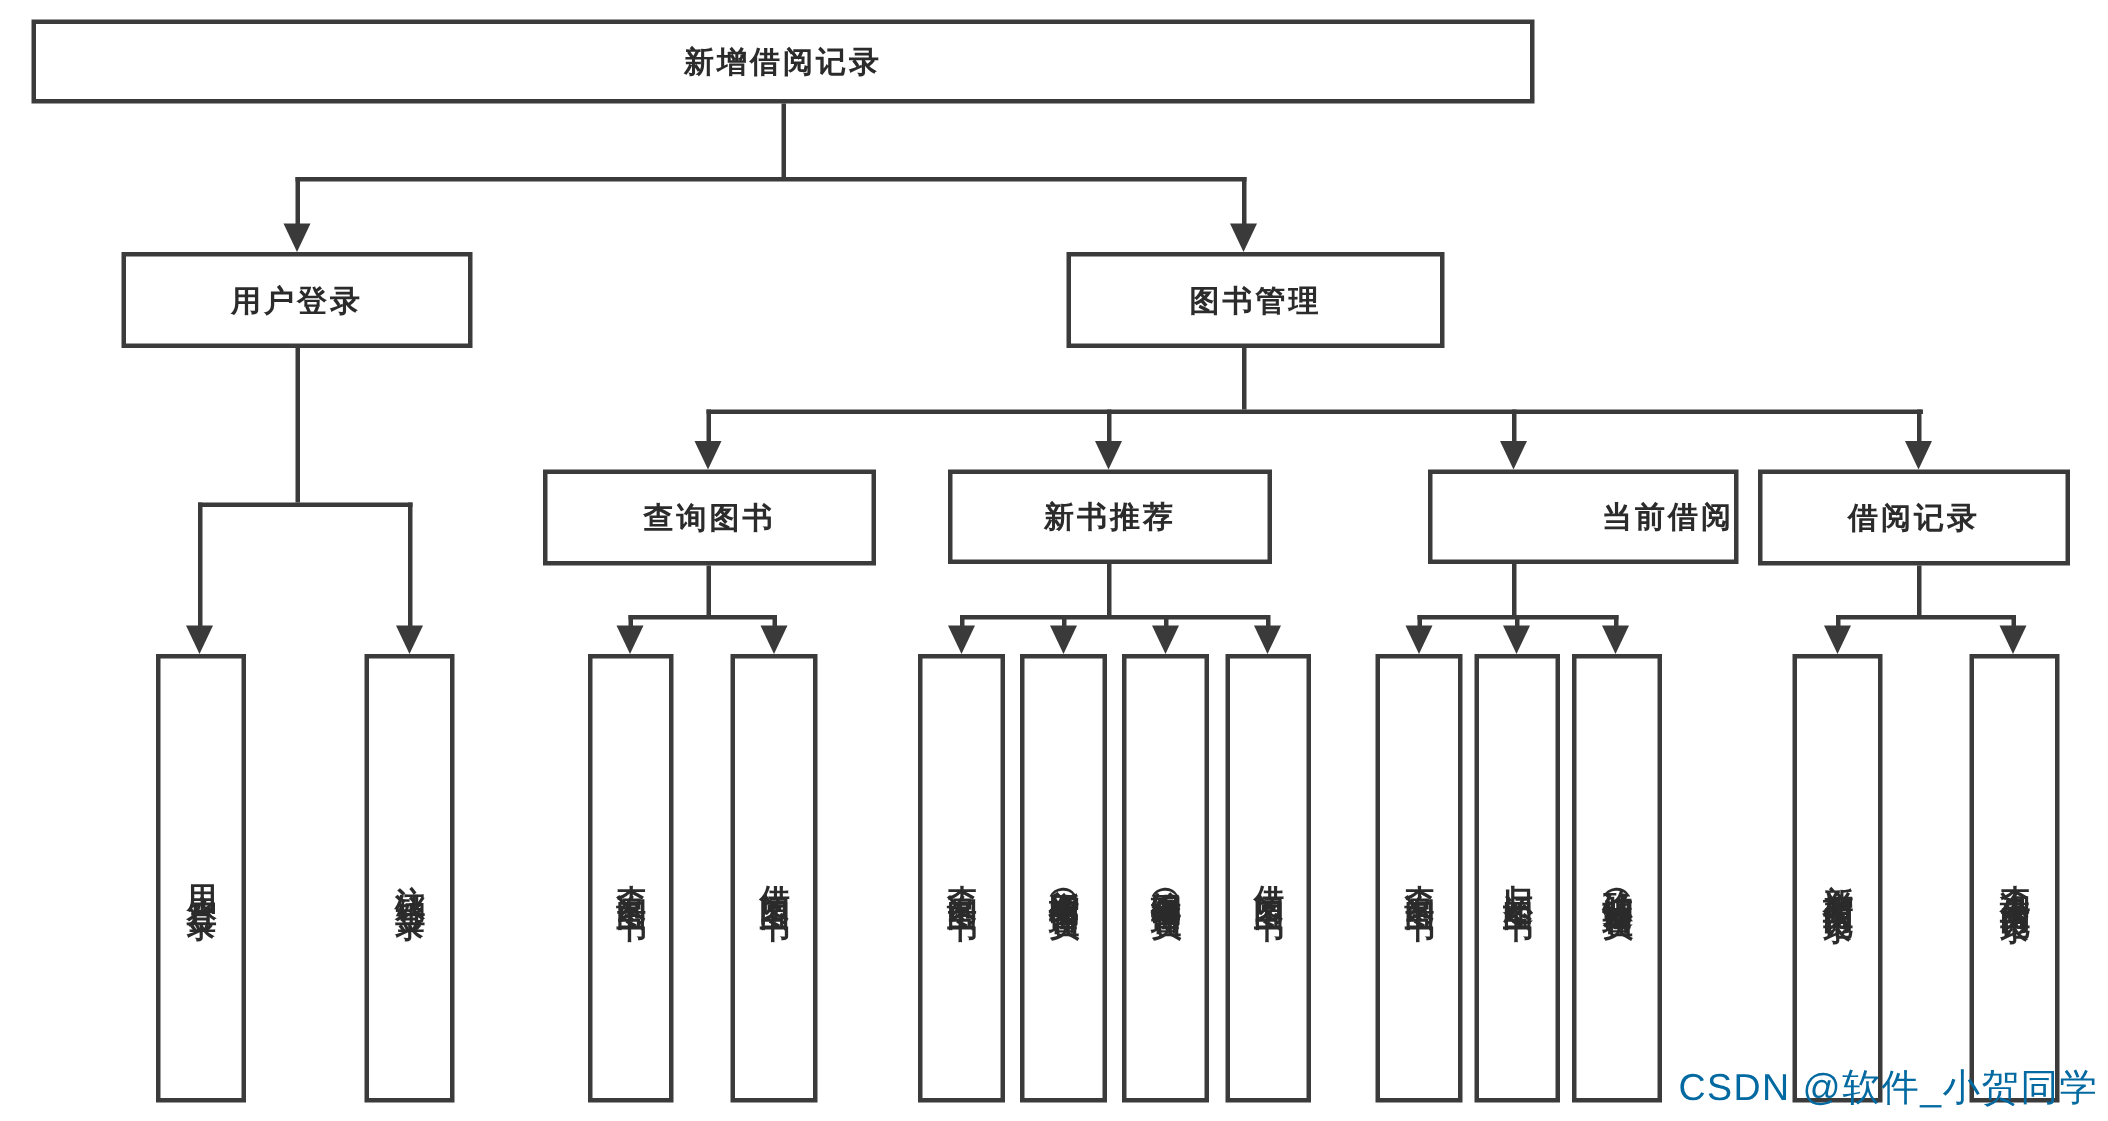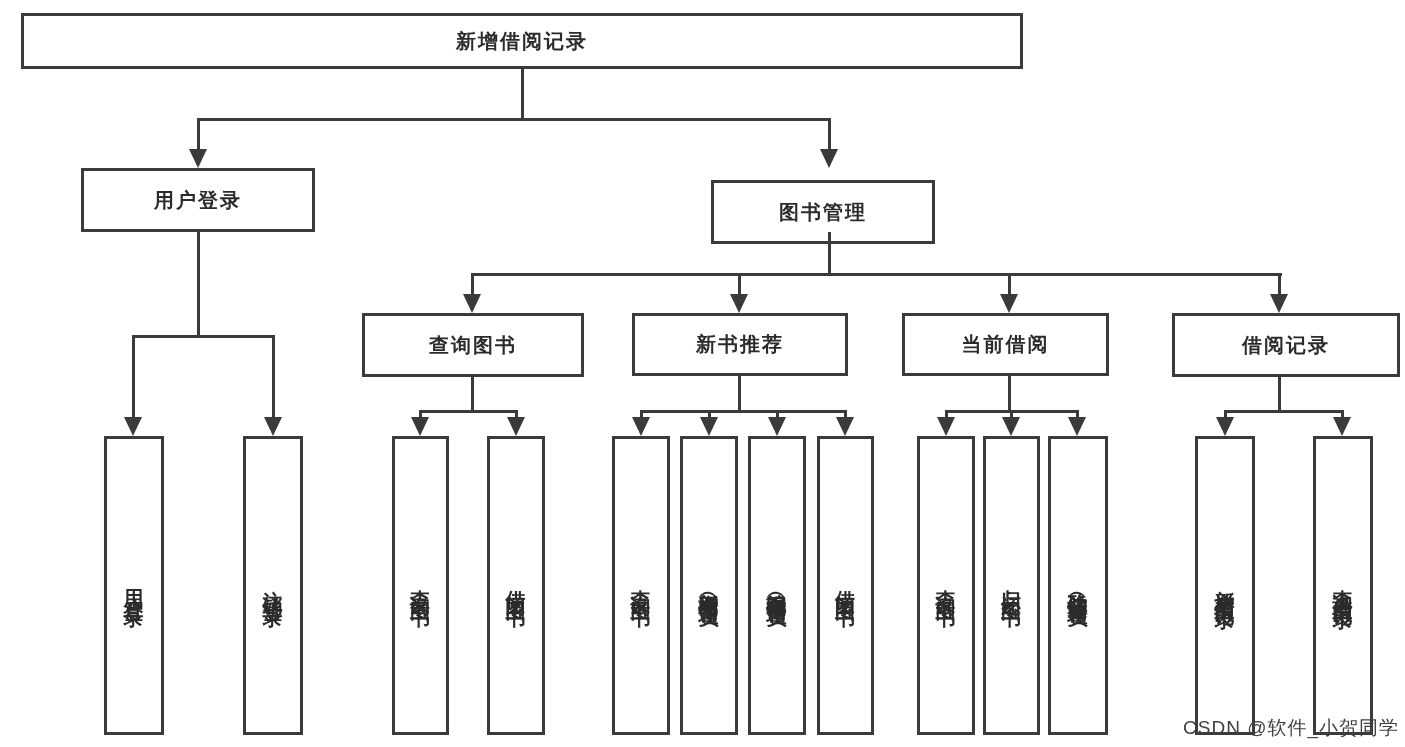--- a/index.html
+++ b/index.html
@@ -20,54 +20,54 @@
   }
   .vl,.hl{position:absolute;background:#3a3a3a;}
   .vl{width:3px;}
   .hl{height:3px;}
   .ah{
     position:absolute;width:0;height:0;
     border-left:9px solid transparent;border-right:9px solid transparent;
     border-top:19px solid #3a3a3a;
   }
   .watermark{
-    position:absolute;right:6px;bottom:6px;font-size:19px;color:#404040;
+    position:absolute;right:6px;bottom:6px;font-size:25px;color:#0369a1;
     letter-spacing:1px;white-space:nowrap;
   }
 </style>
 </head>
 <body>
 
 <div id="stage">
 
   <div class="box h" style="left:21px;top:13px;width:1002px;height:56px;">
     <span>新增借阅记录</span>
   </div>
 
   <div class="box h" style="left:81px;top:168px;width:234px;height:64px;">
     <span>用户登录</span>
   </div>
 
-  <div class="box h" style="left:711px;top:180px;width:224px;height:64px;">
+  <div class="box h" style="left:711px;top:168px;width:252px;height:64px;">
     <span>图书管理</span>
   </div>
 
   <div class="box h" style="left:362px;top:313px;width:222px;height:64px;">
     <span>查询图书</span>
   </div>
 
   <div class="box h" style="left:632px;top:313px;width:216px;height:63px;">
     <span>新书推荐</span>
   </div>
 
-  <div class="box h" style="left:902px;top:313px;width:207px;height:63px;">
+  <div class="box h" style="left:952px;top:313px;width:207px;height:63px;justify-content:flex-end;">
     <span>当前借阅</span>
   </div>
 
-  <div class="box h" style="left:1172px;top:313px;width:228px;height:64px;">
+  <div class="box h" style="left:1172px;top:313px;width:208px;height:64px;">
     <span>借阅记录</span>
   </div>
 
   <div class="box v" style="left:104px;top:436px;width:60px;height:299px;">
     <span>用户登录</span>
   </div>
 
   <div class="box v" style="left:243px;top:436px;width:60px;height:299px;">
     <span>注销登录</span>
   </div>

